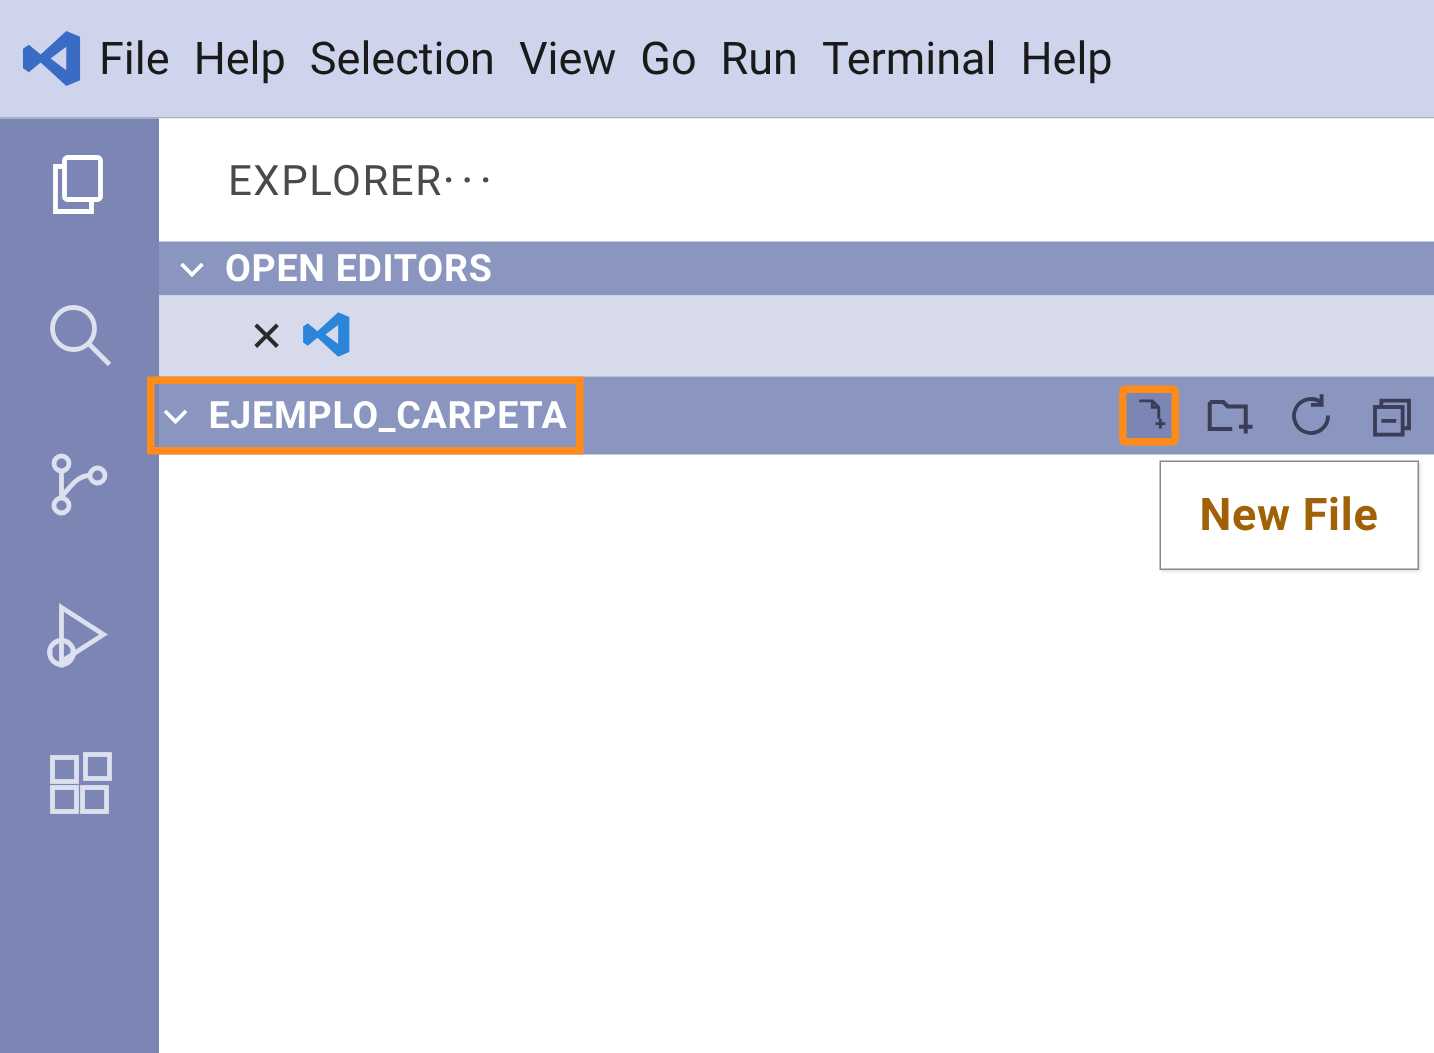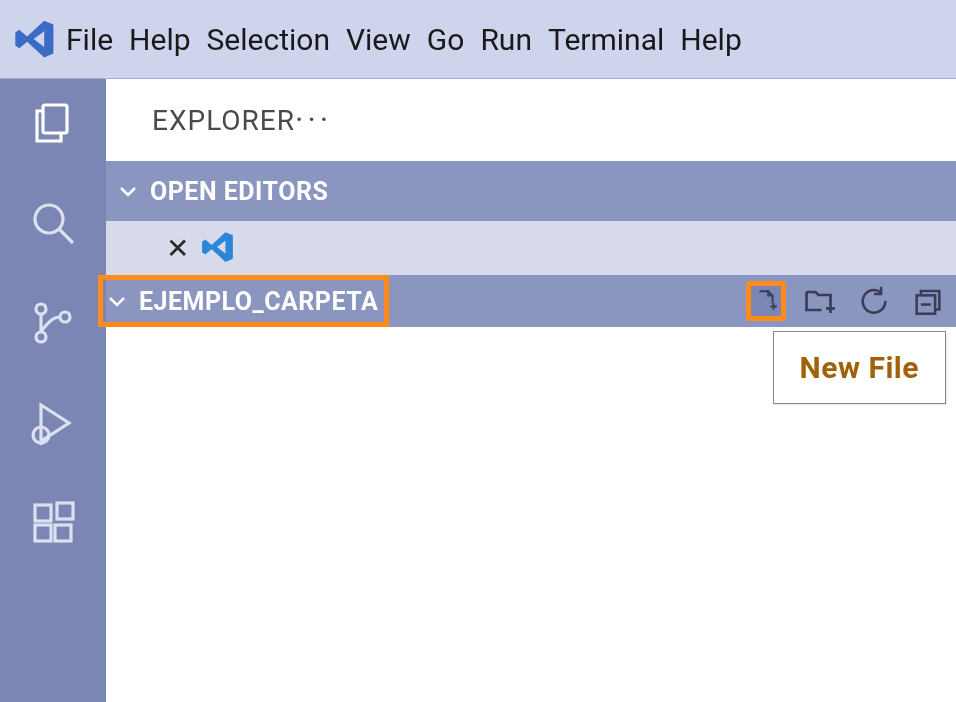--- a/index.html
+++ b/index.html
@@ -73,21 +73,21 @@
       color: #4a4a4a;
       letter-spacing: 1px;
     }
     .more-dots {
       font-size: 32px;
       color: #4a4a4a;
       cursor: pointer;
       letter-spacing: 4px;
     }
     .section-header {
-      height: 60px;
+      height: 36px;
       background: #8a95c0;
       display: flex;
       align-items: center;
       padding: 0 10px;
       color: #ffffff;
       font-weight: 700;
       font-size: 25px;
       letter-spacing: 0.5px;
     }
     .section-header .chevron {

